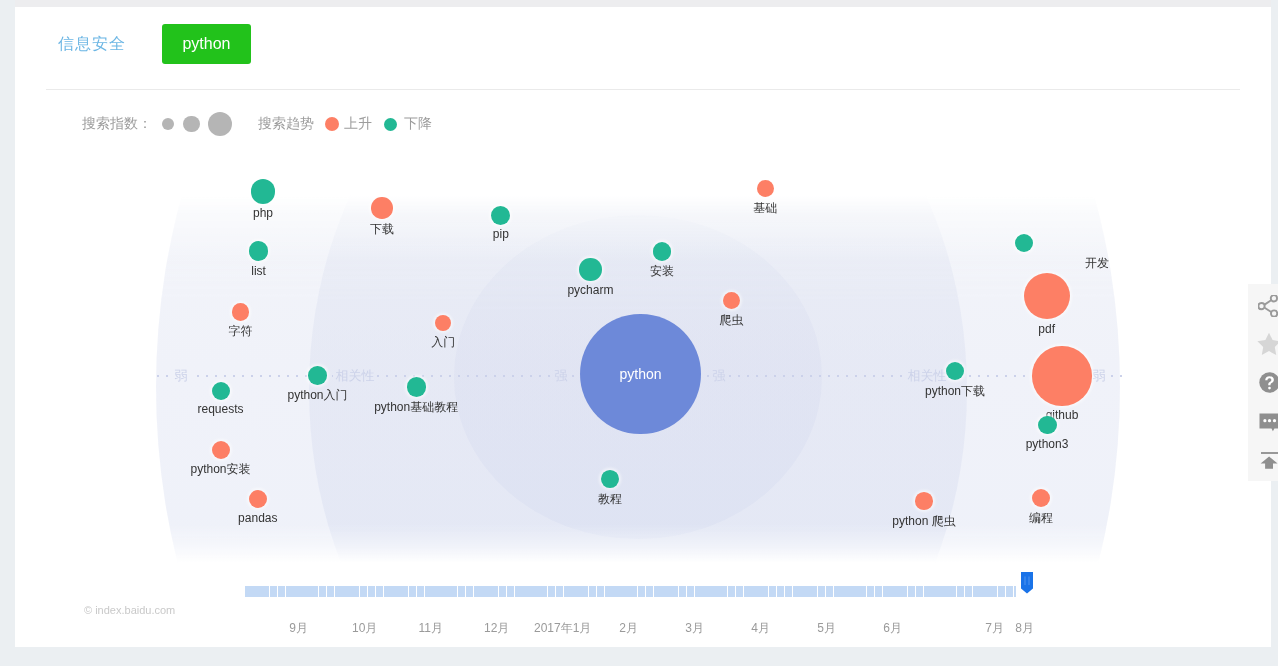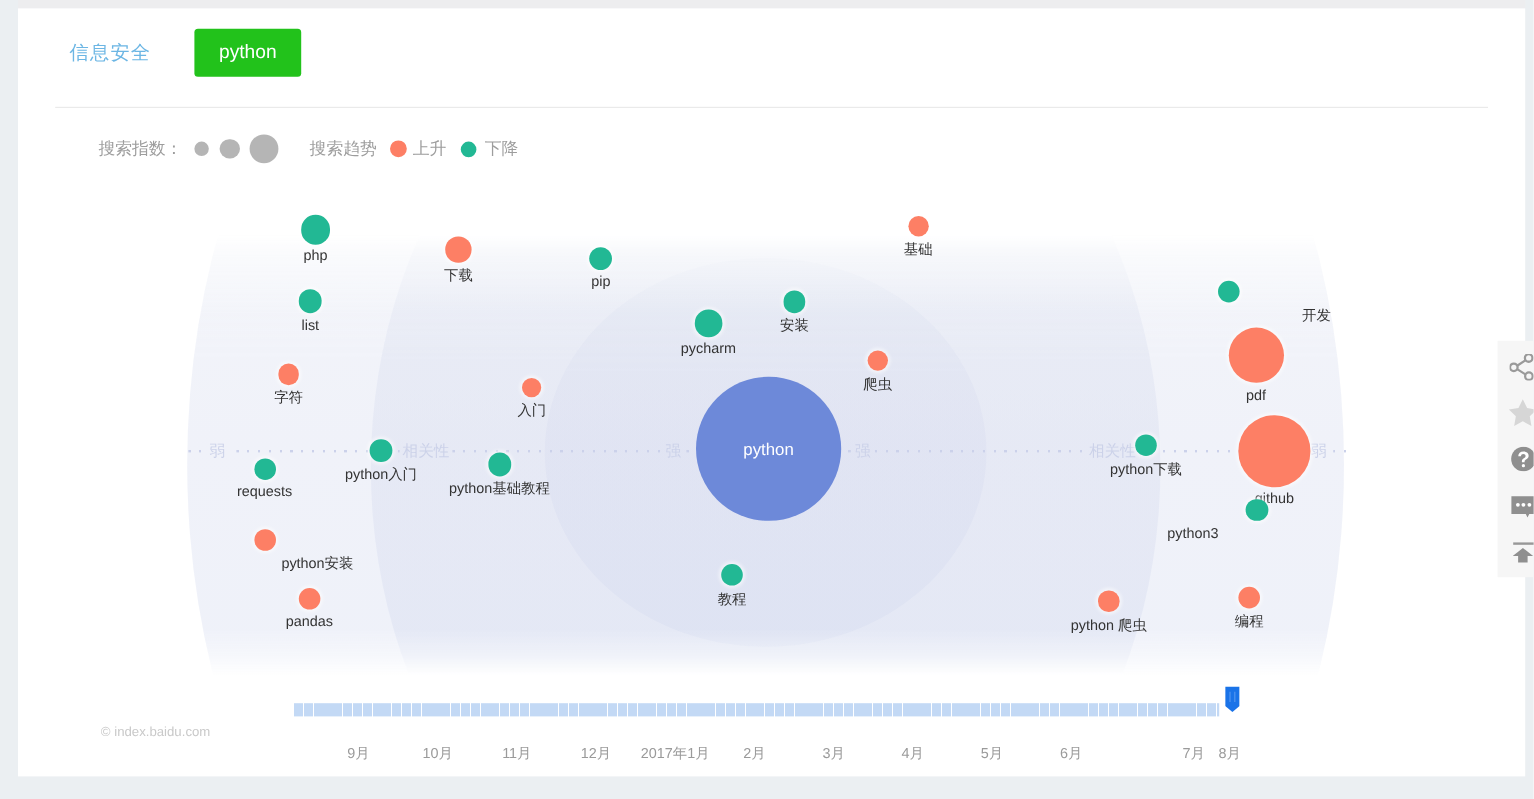--- a/index.html
+++ b/index.html
@@ -145,23 +145,23 @@
       <div class="blabel" style="left: 1062px; top: 408.1px;">github</div>
       <div class="bubble" style="left: 308.2px; top: 366.2px; width: 18.6px; height: 18.6px; background: rgb(34, 184, 148);"></div>
       <div class="blabel" style="left: 317.5px; top: 387.3px;">python入门</div>
       <div class="bubble" style="left: 945.7px; top: 361.7px; width: 18.6px; height: 18.6px; background: rgb(34, 184, 148);"></div>
       <div class="blabel" style="left: 955px; top: 382.8px;">python下载</div>
       <div class="bubble" style="left: 211.5px; top: 381.5px; width: 18px; height: 18px; background: rgb(34, 184, 148);"></div>
       <div class="blabel" style="left: 220.5px; top: 402px;">requests</div>
       <div class="bubble" style="left: 406.5px; top: 377.3px; width: 19.4px; height: 19.4px; background: rgb(34, 184, 148);"></div>
       <div class="blabel" style="left: 416.2px; top: 399.2px;">python基础教程</div>
       <div class="bubble" style="left: 1038.3px; top: 415.8px; width: 18.4px; height: 18.4px; background: rgb(34, 184, 148);"></div>
-      <div class="blabel" style="left: 994px; top: 436.7px; text-align: center;">python3</div>
+      <div class="blabel" style="left: 1047px; top: 436.7px; text-align: center;">python3</div>
       <div class="bubble" style="left: 211.5px; top: 440.5px; width: 18px; height: 18px; background: rgb(253, 127, 101);"></div>
-      <div class="blabel" style="left: 220.5px; top: 461px; margin-left: 44px;">python安装</div>
+      <div class="blabel" style="left: 220.5px; top: 461px;">python安装</div>
       <div class="bubble" style="left: 601.2px; top: 470.2px; width: 17.8px; height: 17.8px; background: rgb(34, 184, 148);"></div>
       <div class="blabel" style="left: 610.1px; top: 490.5px;">教程</div>
       <div class="bubble" style="left: 248.5px; top: 489.7px; width: 18.6px; height: 18.6px; background: rgb(253, 127, 101);"></div>
       <div class="blabel" style="left: 257.8px; top: 510.8px;">pandas</div>
       <div class="bubble" style="left: 915.2px; top: 492.4px; width: 17.6px; height: 17.6px; background: rgb(253, 127, 101);"></div>
       <div class="blabel" style="left: 924px; top: 512.5px;">python 爬虫</div>
       <div class="bubble" style="left: 1032px; top: 489px; width: 18px; height: 18px; background: rgb(253, 127, 101);"></div>
       <div class="blabel" style="left: 1041px; top: 509.5px;">编程</div>
       <div class="center-node" style="left: 580.3px; top: 313.8px; width: 120.4px; height: 120.4px; background: rgb(109, 137, 217);">python</div>
     </div>

